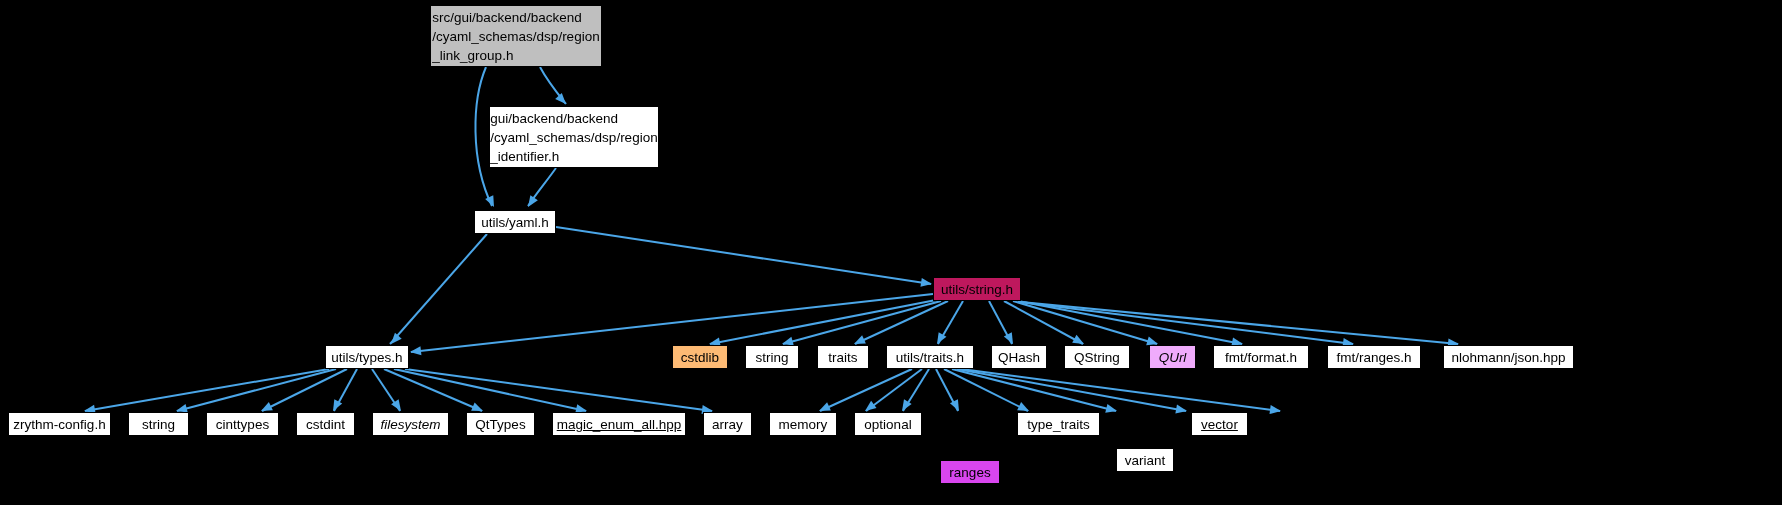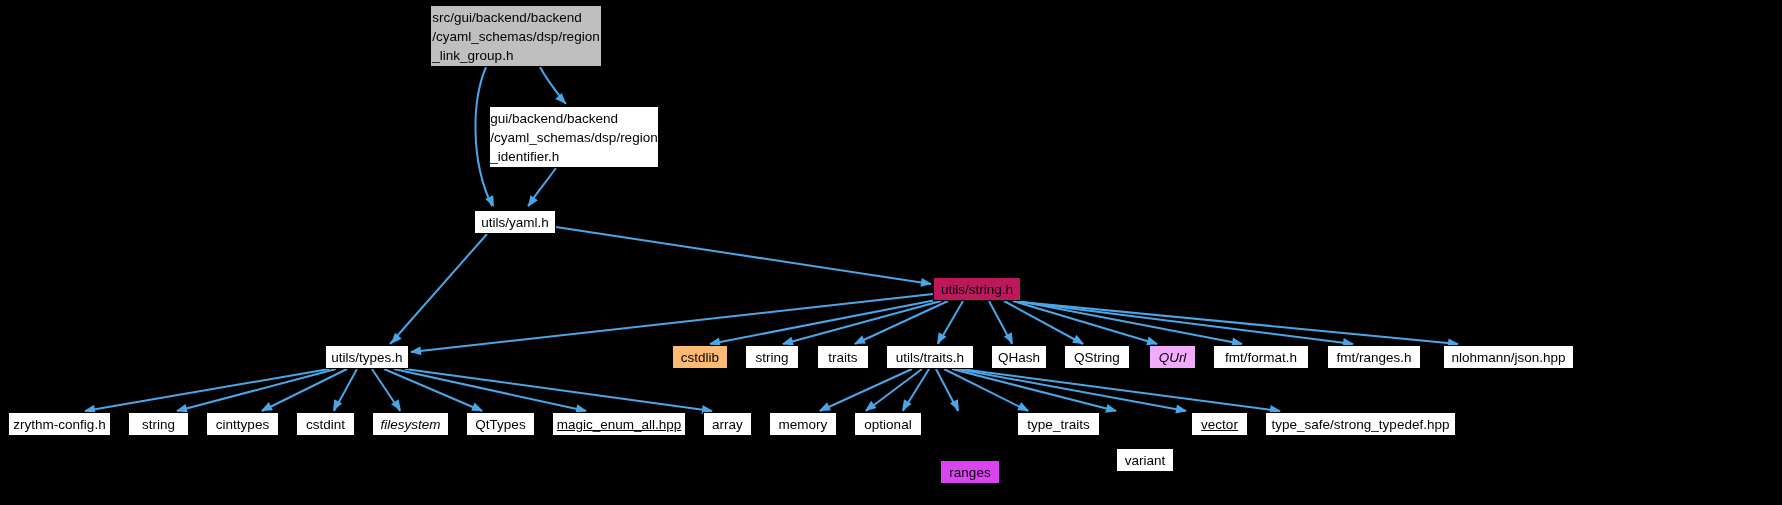--- a/index.html
+++ b/index.html
@@ -141,14 +141,13 @@
     <div class="node" style="left: 372px; top: 412px; width: 77px; height: 24px; background: rgb(255, 255, 255); border-color: rgb(0, 0, 0); font-style: italic;">filesystem</div>
     <div class="node" style="left: 466px; top: 412px; width: 69px; height: 24px; background: rgb(255, 255, 255); border-color: rgb(0, 0, 0);">QtTypes</div>
     <div class="node" style="left: 552px; top: 412px; width: 134px; height: 24px; background: rgb(255, 255, 255); border-color: rgb(0, 0, 0); text-decoration: underline;">magic_enum_all.hpp</div>
     <div class="node" style="left: 703px; top: 412px; width: 49px; height: 24px; background: rgb(255, 255, 255); border-color: rgb(0, 0, 0);">array</div>
     <div class="node" style="left: 769px; top: 412px; width: 68px; height: 24px; background: rgb(255, 255, 255); border-color: rgb(0, 0, 0);">memory</div>
     <div class="node" style="left: 854px; top: 412px; width: 68px; height: 24px; background: rgb(255, 255, 255); border-color: rgb(0, 0, 0);">optional</div>
     <div class="node" style="left: 940px; top: 412px; width: 60px; height: 24px; background: #d946ef; border-color: rgb(0, 0, 0); margin-top: 48px;">ranges</div>
     <div class="node" style="left: 1017px; top: 412px; width: 83px; height: 24px; background: rgb(255, 255, 255); border-color: rgb(0, 0, 0);">type_traits</div>
     <div class="node" style="left: 1116px; top: 412px; width: 58px; height: 24px; background: rgb(255, 255, 255); border-color: rgb(0, 0, 0); margin-top: 36px;">variant</div>
     <div class="node" style="left: 1191px; top: 412px; width: 57px; height: 24px; background: rgb(255, 255, 255); border-color: rgb(0, 0, 0); text-decoration: underline;">vector</div>
-    <div class="node" style="left: 1265px; top: 412px; width: 191px; height: 24px; background: rgb(255, 255, 255); border-color: rgb(0, 0, 0);">type_safe/strong_typedef.hpp</div>
   </div>
 
 </body></html>

